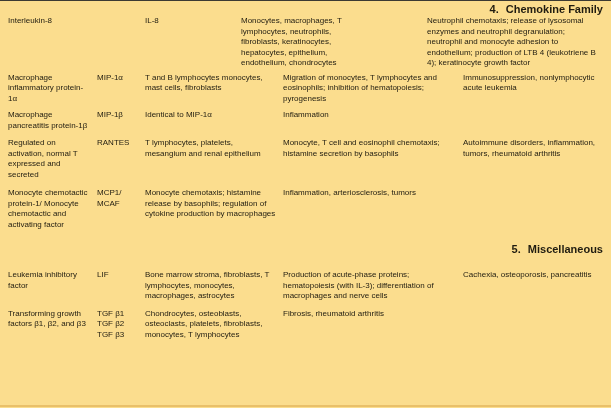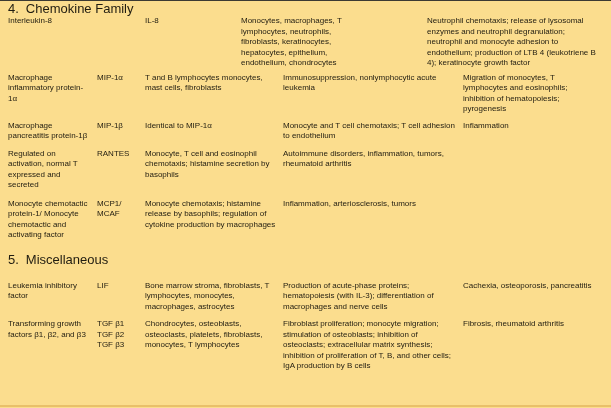--- a/index.html
+++ b/index.html
@@ -13,22 +13,23 @@
     font-family:"Liberation Sans", sans-serif;
     font-size:8px;line-height:10.5px;
     color:#201c10;
     overflow:hidden;
   }
   .bottom-rule{
     position:absolute;left:0;bottom:1px;width:100%;height:2px;
     background:#e9c06a;
   }
   .section-header{
-    font-weight:normal;font-size:13px;line-height:10px;
+    font-weight:bold;font-size:11px;line-height:10px;
     margin-bottom:2px;
+    text-align:right;
   }
   .section-header .num{display:inline-block;margin-right:7px;}
   .row{
     display:grid;
     grid-template-columns:89px 48px 138px 180px 140px;
     align-items:start;
   }
   .cell{padding-right:8px;}
   .c-abbr{white-space:pre-line;padding-right:4px;}
   .c-effects{padding-right:6px;}
@@ -55,35 +56,35 @@
     <div class="cell c-abbr">IL-8</div>
     <div class="cell c-source">Monocytes, macrophages, T lymphocytes, neutrophils, fibroblasts, keratinocytes, hepatocytes, epithelium, endothelium, chondrocytes</div>
     <div class="cell c-effects">Neutrophil chemotaxis; release of lysosomal enzymes and neutrophil degranulation; neutrophil and monocyte adhesion to endothelium; production of LTB 4 (leukotriene B 4); keratinocyte growth factor</div>
     <div class="cell c-assoc">Rheumatoid arthritis, inflammation, psoriasis, hyperleukocytosis</div>
   </div>
 
   <div class="row r2">
     <div class="cell c-name">Macrophage inflammatory protein-1α</div>
     <div class="cell c-abbr">MIP-1α</div>
     <div class="cell c-source">T and B lymphocytes monocytes, mast cells, fibroblasts</div>
+    <div class="cell c-effects">Migration of monocytes, T lymphocytes and eosinophils; inhibition of hematopoiesis; pyrogenesis</div>
     <div class="cell c-assoc">Immunosuppression, nonlymphocytic acute leukemia</div>
-    <div class="cell c-effects">Migration of monocytes, T lymphocytes and eosinophils; inhibition of hematopoiesis; pyrogenesis</div>
   </div>
 
   <div class="row r3">
     <div class="cell c-name">Macrophage pancreatitis protein-1β</div>
     <div class="cell c-abbr">MIP-1β</div>
     <div class="cell c-source">Identical to MIP-1α</div>
-    <div class="cell c-effects">Monocyte and T cell chemotaxis; T cell adhesion to endothelium</div>
     <div class="cell c-assoc">Inflammation</div>
   </div>
 
   <div class="row r4">
     <div class="cell c-name">Regulated on activation, normal T expressed and secreted</div>
     <div class="cell c-abbr">RANTES</div>
+    <div class="cell c-source">T lymphocytes, platelets, mesangium and renal epithelium</div>
     <div class="cell c-effects">Monocyte, T cell and eosinophil chemotaxis; histamine secretion by basophils</div>
     <div class="cell c-assoc">Autoimmune disorders, inflammation, tumors, rheumatoid arthritis</div>
   </div>
 
   <div class="row r5">
     <div class="cell c-name">Monocyte chemotactic protein-1/ Monocyte chemotactic and activating factor</div>
     <div class="cell c-abbr">MCP1/
 MCAF</div>
     <div class="cell c-effects">Monocyte chemotaxis; histamine release by basophils; regulation of cytokine production by macrophages</div>
     <div class="cell c-assoc">Inflammation, arteriosclerosis, tumors</div>
@@ -100,18 +101,17 @@
     <div class="cell c-effects">Production of acute-phase proteins; hematopoiesis (with IL-3); differentiation of macrophages and nerve cells</div>
     <div class="cell c-assoc">Cachexia, osteoporosis, pancreatitis</div>
   </div>
 
   <div class="row r7">
     <div class="cell c-name">Transforming growth factors β1, β2, and β3</div>
     <div class="cell c-abbr">TGF β1
 TGF β2
 TGF β3</div>
     <div class="cell c-source">Chondrocytes, osteoblasts, osteoclasts, platelets, fibroblasts, monocytes, T lymphocytes</div>
-    <div class="cell c-effects">Fibroblast proliferation; monocyte migration; stimulation of osteoblasts; inhibition of osteoclasts; extracellular matrix synthesis; inhibition of proliferation of T, B, and other cells; IgA production by B cells</div>
     <div class="cell c-assoc">Fibrosis, rheumatoid arthritis</div>
   </div>
 
   <div class="bottom-rule"></div>
 </div>
 
 </body></html>

